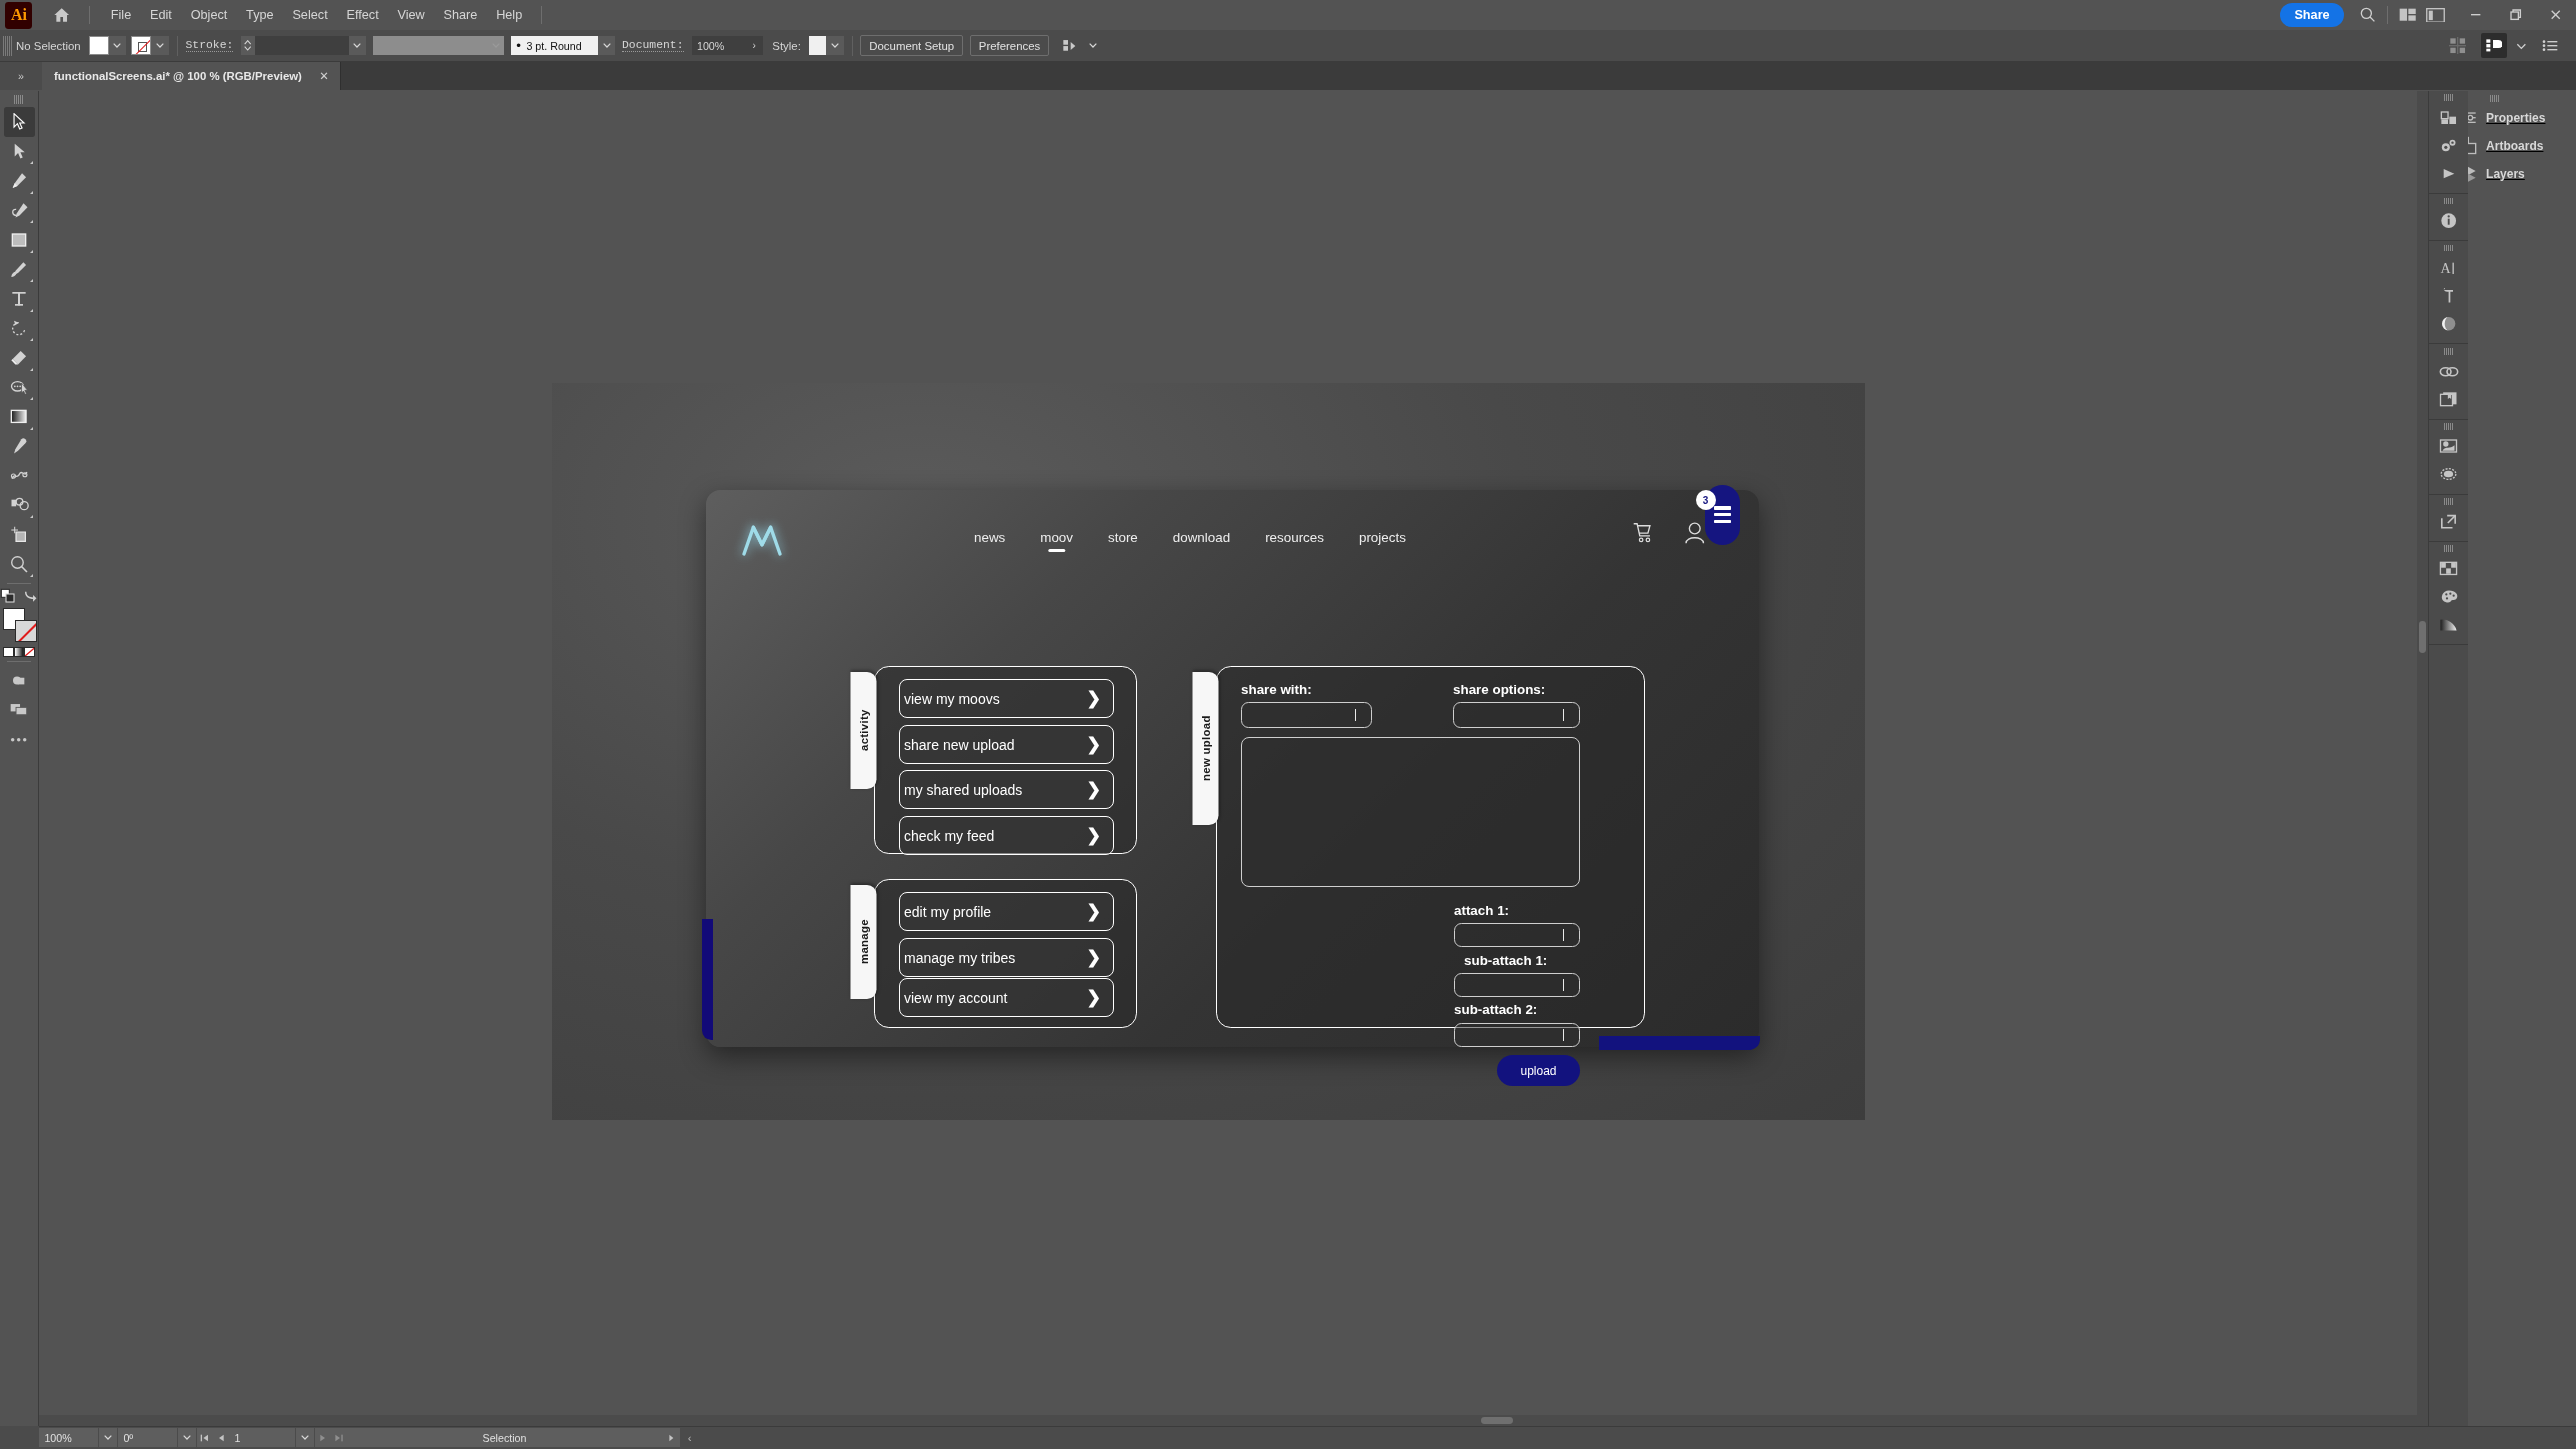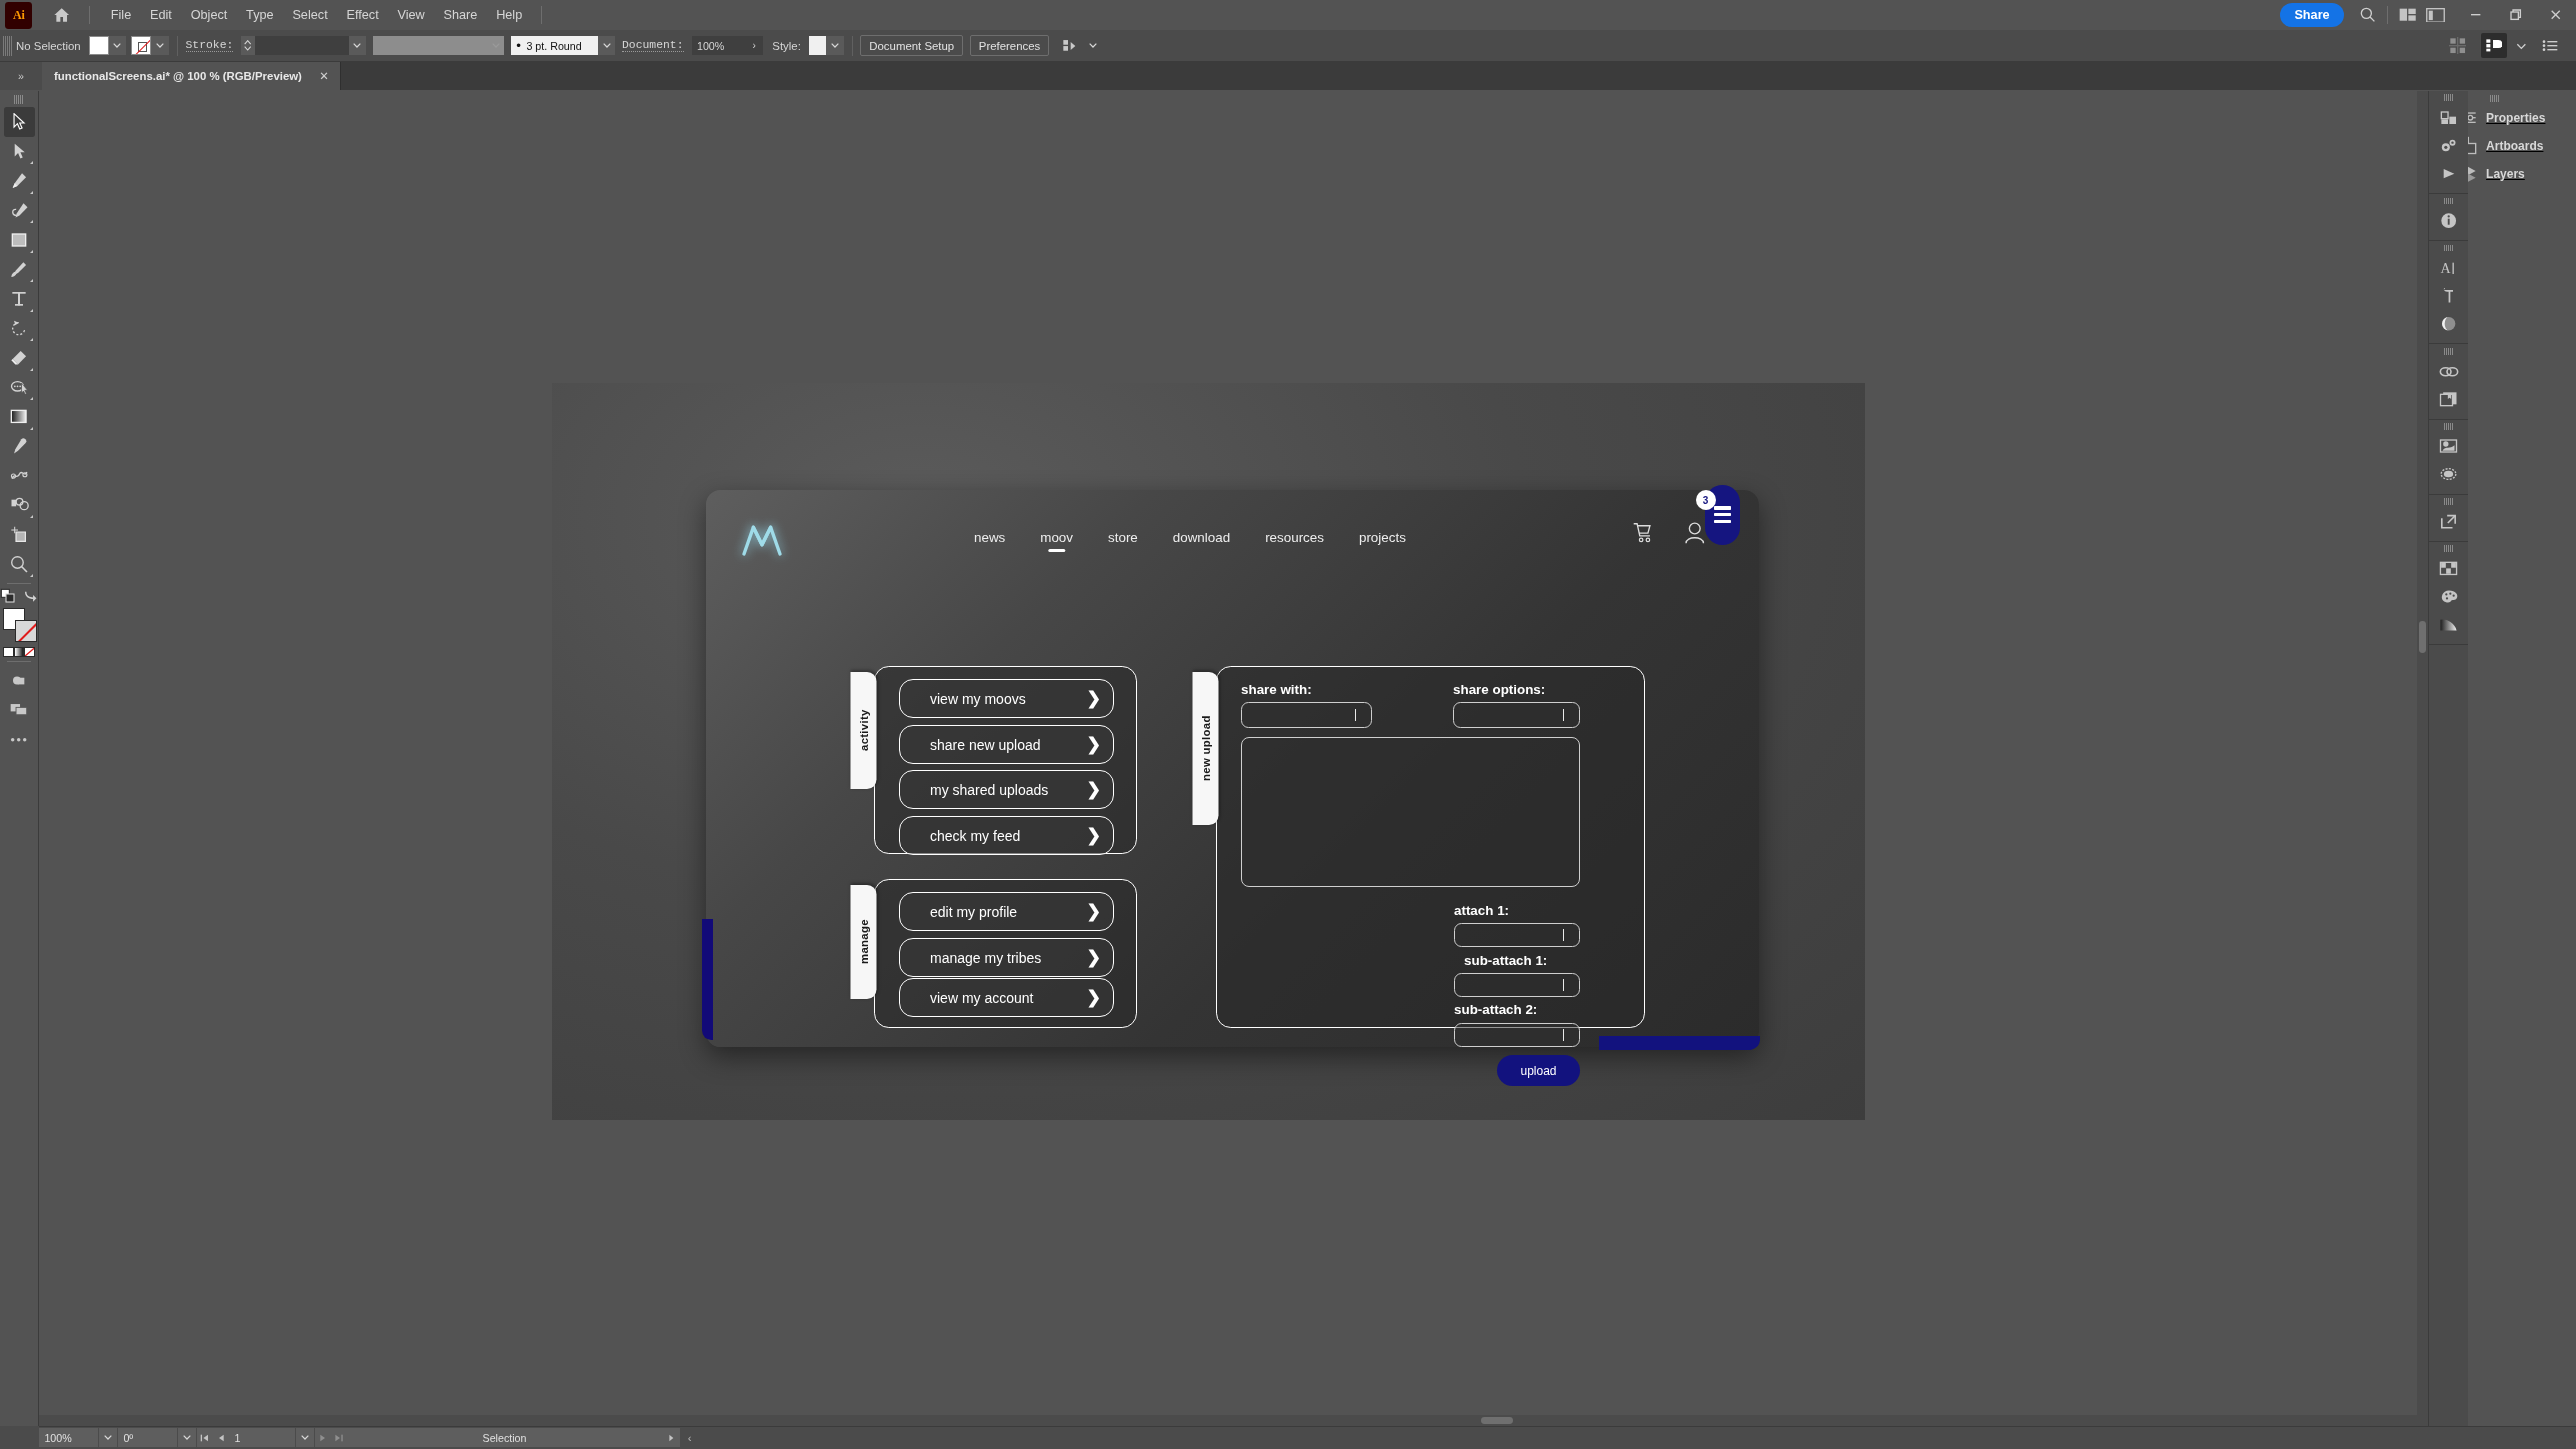--- a/index.html
+++ b/index.html
@@ -11,21 +11,21 @@
     -webkit-font-smoothing: antialiased;
   }
 
   
   .menubar {
     position: absolute; left: 0; top: 0; width: 2576px; height: 30px;
     background: #535353; display: flex; align-items: center;
   }
   .ai-logo {
     width: 27px; height: 27px; margin-left: 5.4px; border-radius: 3.4px;
-    background: #310000; color: #ff9a00; font-size: 12px; font-weight: bold;
+    background: #310000; color: #ff9a00; font-size: 16px; font-weight: bold;
     display: flex; align-items: center; justify-content: center;
     font-family: "Liberation Serif", serif;
   }
   .home-icon { margin-left: 14.8px; width: 29.5px; height: 30px; display:flex; align-items:center; justify-content:center; }
   .menubar-sep { width: 0.7px; height: 17.4px; background: #6e6e6e; margin-left: 12px; }
   .menu-items { display: flex; align-items: center; margin-left: 12px; gap: 0px; }
   .menu-item {
     color: #d6d6d6; font-size: 12.7px; padding: 4px 9.4px; cursor: default; white-space: nowrap;
   }
   .menubar-sep2 { width: 0.7px; height: 17.4px; background: #6e6e6e; margin-left: 9.4px; }
@@ -189,23 +189,23 @@
     position:absolute; left:-24px; background:#f7f7f7; border-radius:9.4px 0 0 9.4px;
     width:25.5px; display:flex; align-items:center; justify-content:center;
     color:#1a1a1a; font-size:11.4px; font-weight:bold;
     writing-mode: vertical-rl; transform: rotate(180deg);
     letter-spacing:0.3px; padding:9.4px 0; z-index:5;
   }
   .panel-tab.has-shadow { box-shadow:-1.3px 1.3px 3.4px rgba(0,0,0,0.35); }
 
   .pbtn {
     position:absolute; left:24px; width:215px; height:39px;
-    border:1.3px solid #ffffff; border-radius:14px; background:rgba(55,55,55,0.6);
+    border:1.3px solid #ffffff; border-radius:8px; background:rgba(55,55,55,0.6);
     display:flex; align-items:center; justify-content:space-between;
-    padding:0 12px 0 30px; color:#fff; font-size:14px; cursor:pointer;
+    padding:0 12px 0 4px; color:#fff; font-size:14px; cursor:pointer;
   }
   .chev { font-size:17.4px; font-weight:bold; line-height:1; }
 
   .panel-activity { left:168px; top:176px; width:263px; height:188px; }
   .panel-manage { left:168px; top:389px; width:263px; height:149px; }
   .panel-upload { left:510px; top:176px; width:429px; height:362px; }
 
   .field-label { position:absolute; color:#fff; font-size:13.4px; font-weight:bold; white-space:nowrap;}
   .field-box {
     position:absolute; border:1.3px solid #cfcfcf; border-radius:7.4px; background:rgba(45,45,45,0.5);

